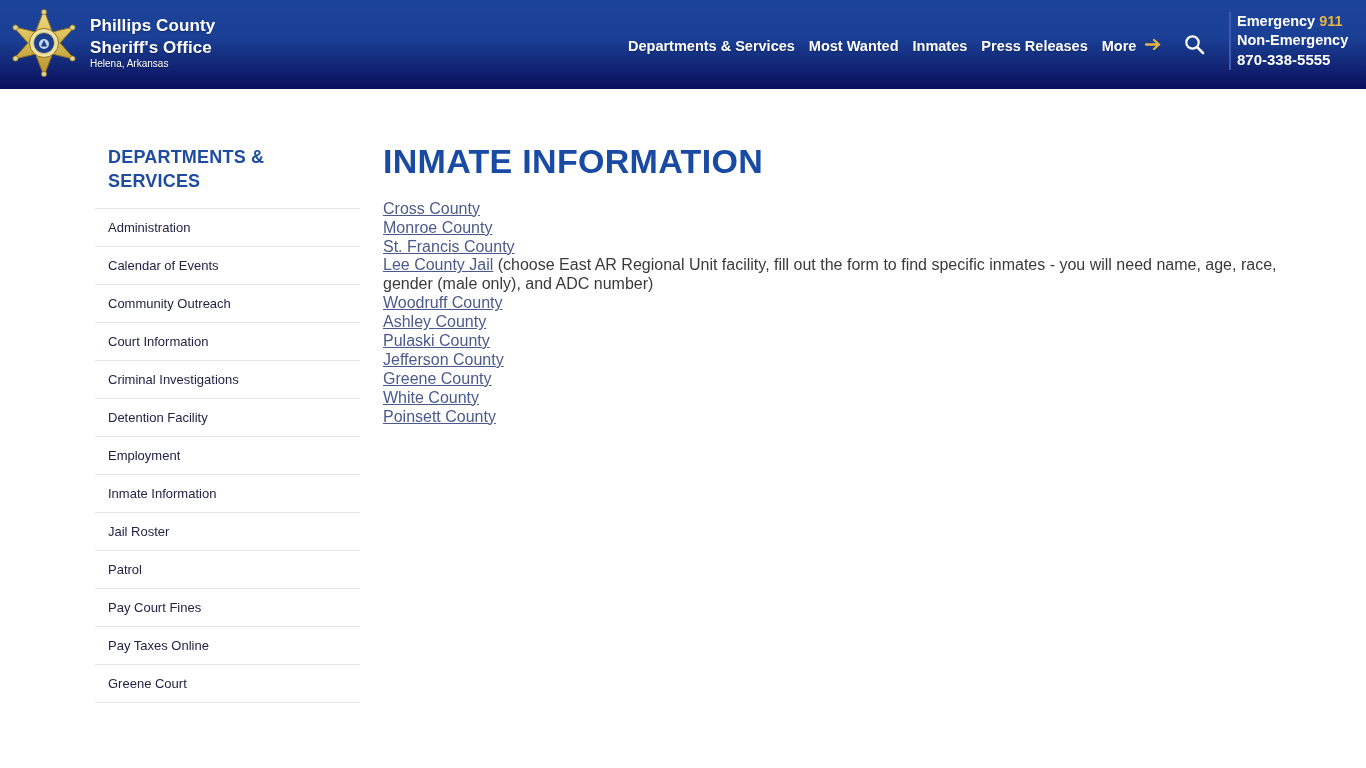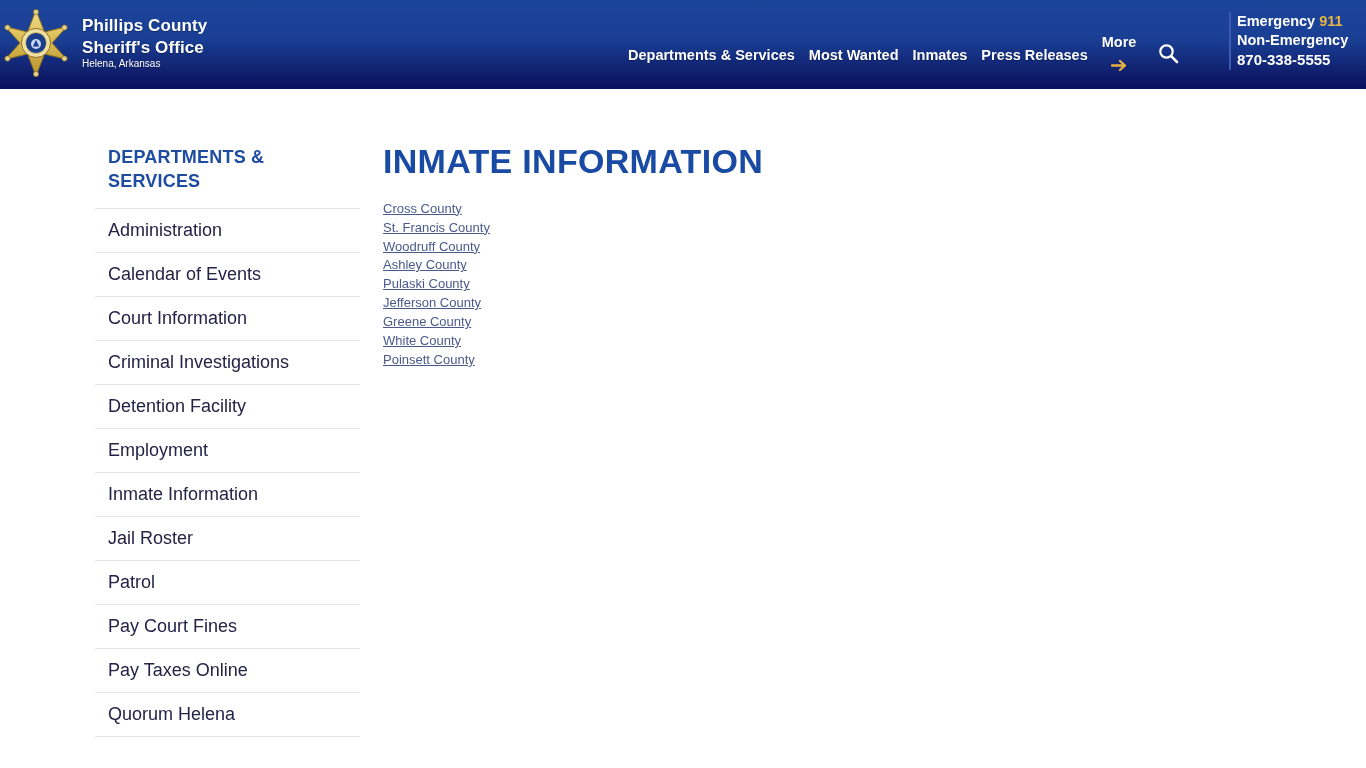--- a/index.html
+++ b/index.html
@@ -13,21 +13,21 @@
 
   
   .site-header {
     position: relative;
     width: 1366px; height: 89px;
     background: linear-gradient(to bottom, #1c4499 0%, #1a4096 42%, #112271 78%, #0a0e5c 100%);
     display: flex; align-items: flex-start;
   }
   .brand {
     display: flex; align-items: center;
-    padding-top: 6px;
+    padding-left: 8px; padding-top: 6px;
   }
   .badge-star { width: 72px; height: 74px; flex: 0 0 72px; }
   .brand-text {
     margin-left: 10px; color: #ffffff;
     line-height: 1.28;
   }
   .brand-l1, .brand-l2 {
     font-size: 17px; font-weight: bold; letter-spacing: .1px;
     text-shadow: 0 1px 1px rgba(0,0,0,.35);
   }
@@ -38,21 +38,21 @@
 
   .main-nav {
     position: absolute; left: 628px; top: 34px;
     display: flex; align-items: center; gap: 14px;
   }
   .nav-link {
     color: #ffffff; font-size: 14.5px; font-weight: bold;
     text-decoration: none; white-space: nowrap; cursor: pointer;
     text-shadow: 0 1px 1px rgba(0,0,0,.3);
   }
-  .nav-more { display: flex; align-items: center; gap: 9px; flex-direction: column; }
+  .nav-more { display: flex; align-items: center; gap: 9px; }
   .arrow-icon { display: block; }
   .search-btn {
     margin-left: 8px; display: flex; align-items: center; cursor: pointer;
     background: none; border: 0;
   }
 
   .emergency-block {
     position: absolute; left: 1229px; top: 12px;
     padding-left: 6px;
     border-left: 2px solid #3a5bb0;
@@ -75,40 +75,40 @@
     position: absolute; left: 95px; top: 57px; width: 265px;
   }
   .sidebar-title {
     color: #1d4ca0; font-size: 18px; font-weight: bold;
     letter-spacing: .2px; line-height: 1.32;
     padding: 0 0 14px 13px; width: 190px;
   }
   .sidebar-item {
     border-top: 1px solid #e6e6e6;
     padding: 11px 0 11px 13px;
-    font-size: 18px; color: #232347;
+    font-size: 13px; color: #232347;
     cursor: pointer; text-decoration: none; display: block;
   }
   .sidebar-item:last-of-type { border-bottom: 1px solid #e6e6e6; }
 
   
   .content {
     position: absolute; left: 383px; top: 55px; width: 905px;
   }
   .page-title {
     color: #1a4ba4; font-size: 34px; font-weight: bold;
     letter-spacing: .3px; line-height: 1.05;
   }
   .intro-para {
     margin-top: 27px;
     font-size: 14.8px; color: #3a3a3a; line-height: 1.45;
   }
   .facility-list {
     margin-top: 20px;
-    font-size: 13px; color: #3a3a3a; line-height: 18.9px;
+    font-size: 16px; color: #3a3a3a; line-height: 18.9px;
   }
   .facility-row { white-space: normal; }
   .fac-link {
     color: #4a5a8c; text-decoration: underline;
     text-underline-offset: 1px; cursor: pointer;
   }
   .fac-note { color: #3a3a3a; }
 </style>
 </head>
 <body>
@@ -183,41 +183,48 @@
     <div class="emg-row3">870-338-5555</div>
   </div>
 </header>
 
 <div class="page-body">
 
   <aside class="sidebar">
     <div class="sidebar-title">DEPARTMENTS &amp; SERVICES</div>
     <a class="sidebar-item">Administration</a>
     <a class="sidebar-item">Calendar of Events</a>
+    <a class="sidebar-item">Community Outreach</a>
     <a class="sidebar-item">Court Information</a>
     <a class="sidebar-item">Criminal Investigations</a>
     <a class="sidebar-item">Detention Facility</a>
     <a class="sidebar-item">Employment</a>
     <a class="sidebar-item">Inmate Information</a>
     <a class="sidebar-item">Jail Roster</a>
     <a class="sidebar-item">Patrol</a>
     <a class="sidebar-item">Pay Court Fines</a>
     <a class="sidebar-item">Pay Taxes Online</a>
-    <a class="sidebar-item">Quorum Helena</a>
+    <a class="sidebar-item">Greene Court</a>
   </aside>
 
   <main class="content">
     <h1 class="page-title">INMATE INFORMATION</h1>
 
     <div class="facility-list">
       <div class="facility-row">
         <a class="fac-link">Cross County </a><span class="fac-note"></span>
       </div>
       <div class="facility-row">
+        <a class="fac-link">Monroe County</a><span class="fac-note"></span>
+      </div>
+      <div class="facility-row">
         <a class="fac-link">St. Francis County </a><span class="fac-note"></span>
+      </div>
+      <div class="facility-row">
+        <a class="fac-link">Lee County Jail</a><span class="fac-note"> (choose East AR Regional Unit facility, fill out the form to find specific inmates - you will need name, age, race, gender (male only), and ADC number)</span>
       </div>
       <div class="facility-row">
         <a class="fac-link">Woodruff County</a><span class="fac-note"></span>
       </div>
       <div class="facility-row">
         <a class="fac-link">Ashley County</a><span class="fac-note"></span>
       </div>
       <div class="facility-row">
         <a class="fac-link">Pulaski County</a><span class="fac-note"></span>
       </div>

